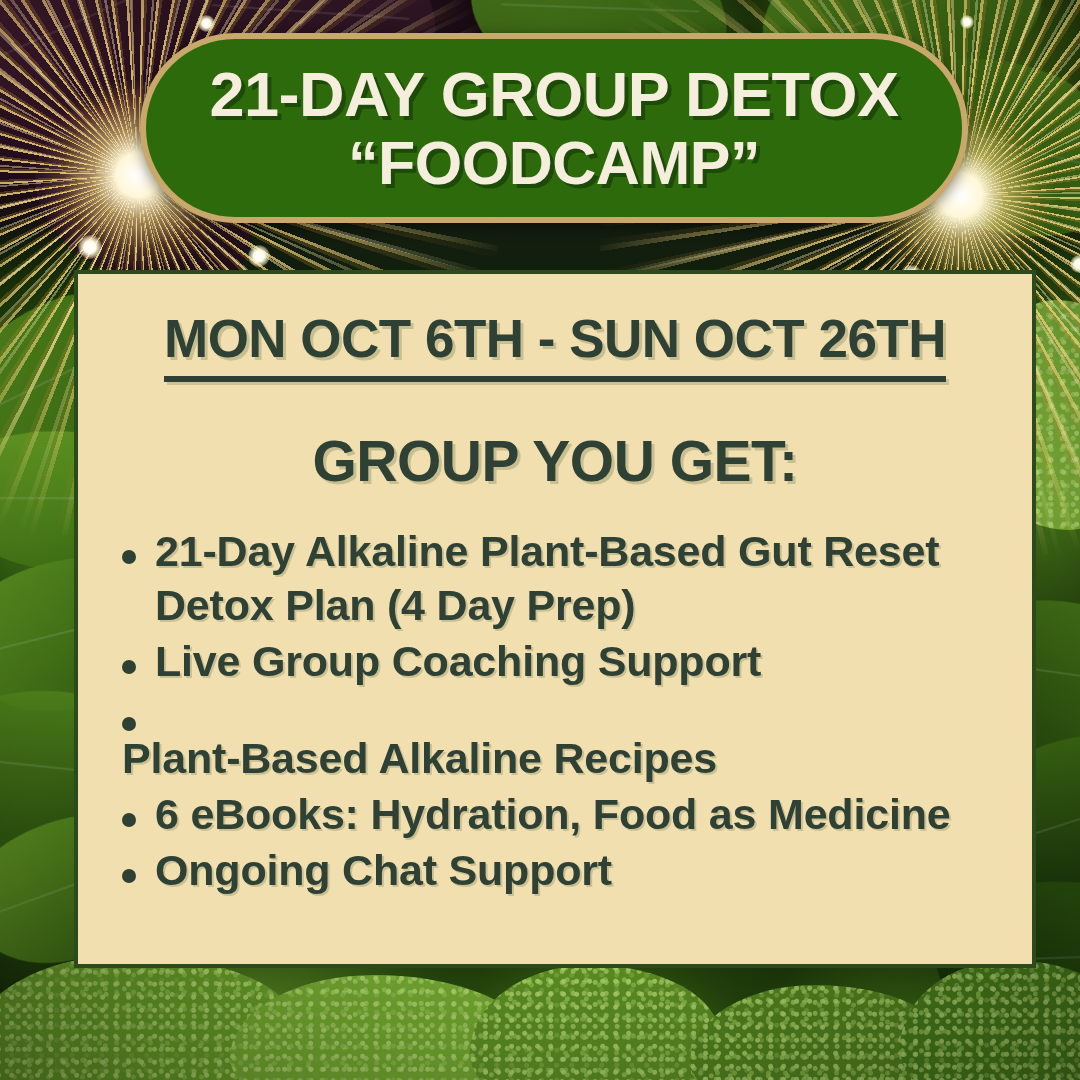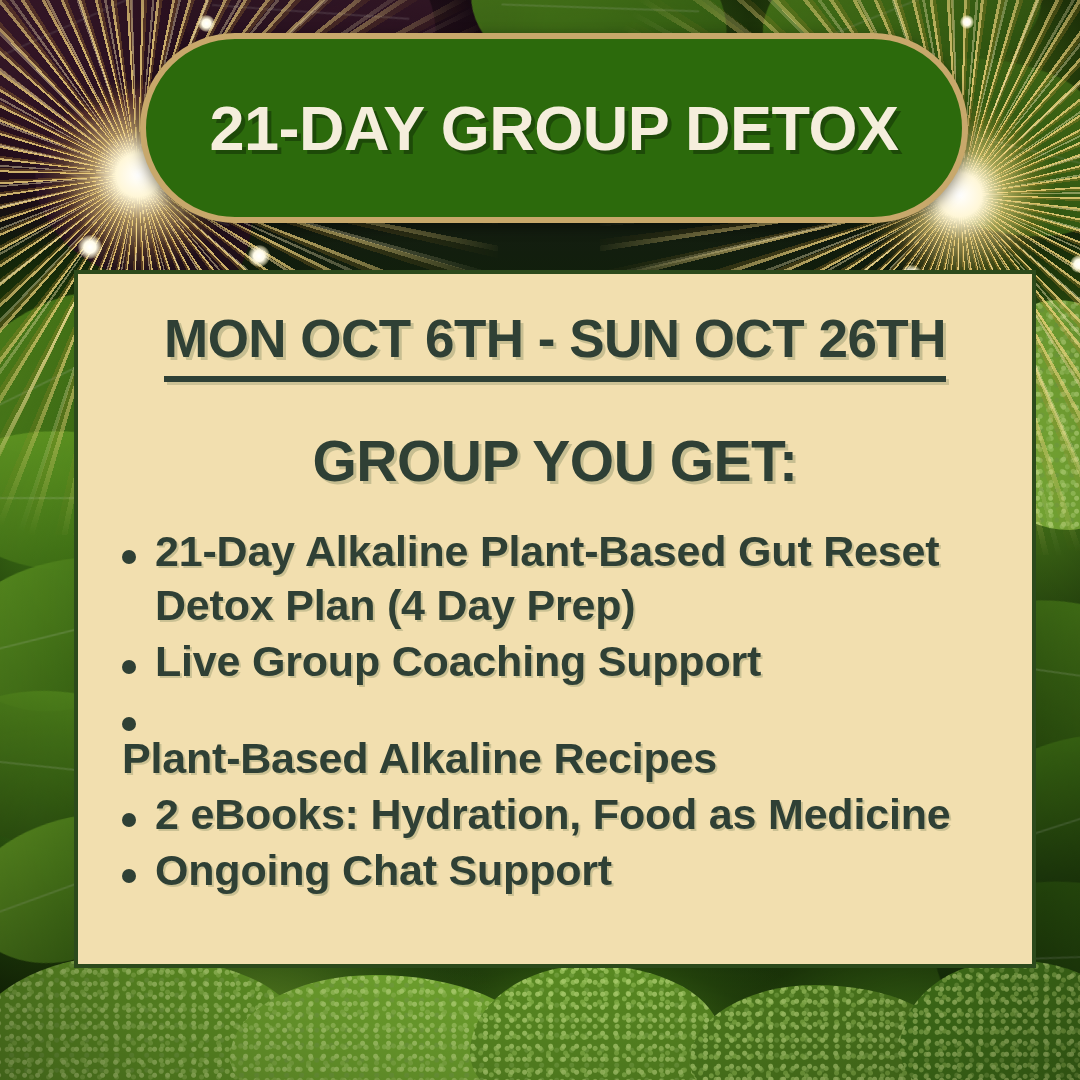--- a/index.html
+++ b/index.html
@@ -242,20 +242,21 @@
 
     <div class="spark" style="left:300px; top:430px; width:23px; height:23px;"></div>
     <div class="spark" style="left:470px; top:420px; width:18px; height:18px;"></div>
     <div class="spark" style="left:250px; top:500px; width:21px; height:21px;"></div>
 
     <div class="spark" style="left:360px; top:180px; width:14px; height:14px;"></div>
   </div>
 
   <div class="banner">
     <div class="banner-line">21-DAY GROUP DETOX</div>
+    <div class="banner-line two">“FOODCAMP”</div>
   </div>
 
   <div class="panel">
 
     <div class="date-wrap">
       <div class="date">MON OCT 6TH - SUN OCT 26TH</div>
       <div class="date-rule"></div>
     </div>
 
     <div class="subhead">GROUP YOU GET:</div>
@@ -268,21 +269,21 @@
         <li class="benefit" style="list-style: none;">
           <span class="bullet"></span>
           <span class="benefit-text">Live Group Coaching Support</span>
         </li>
         <li class="benefit" style="list-style: none; flex-direction: column;">
           <span class="bullet"></span>
           <span class="benefit-text">Plant-Based Alkaline Recipes</span>
         </li>
         <li class="benefit" style="list-style: none;">
           <span class="bullet"></span>
-          <span class="benefit-text">2 eBooks: Hydration, Food as Medicine</span>
+          <span class="benefit-text">6 eBooks: Hydration, Food as Medicine</span>
         </li>
         <li class="benefit" style="list-style: none;">
           <span class="bullet"></span>
           <span class="benefit-text">Ongoing Chat Support</span>
         </li>
       </ul>
   </div>
 
 </div>
 

